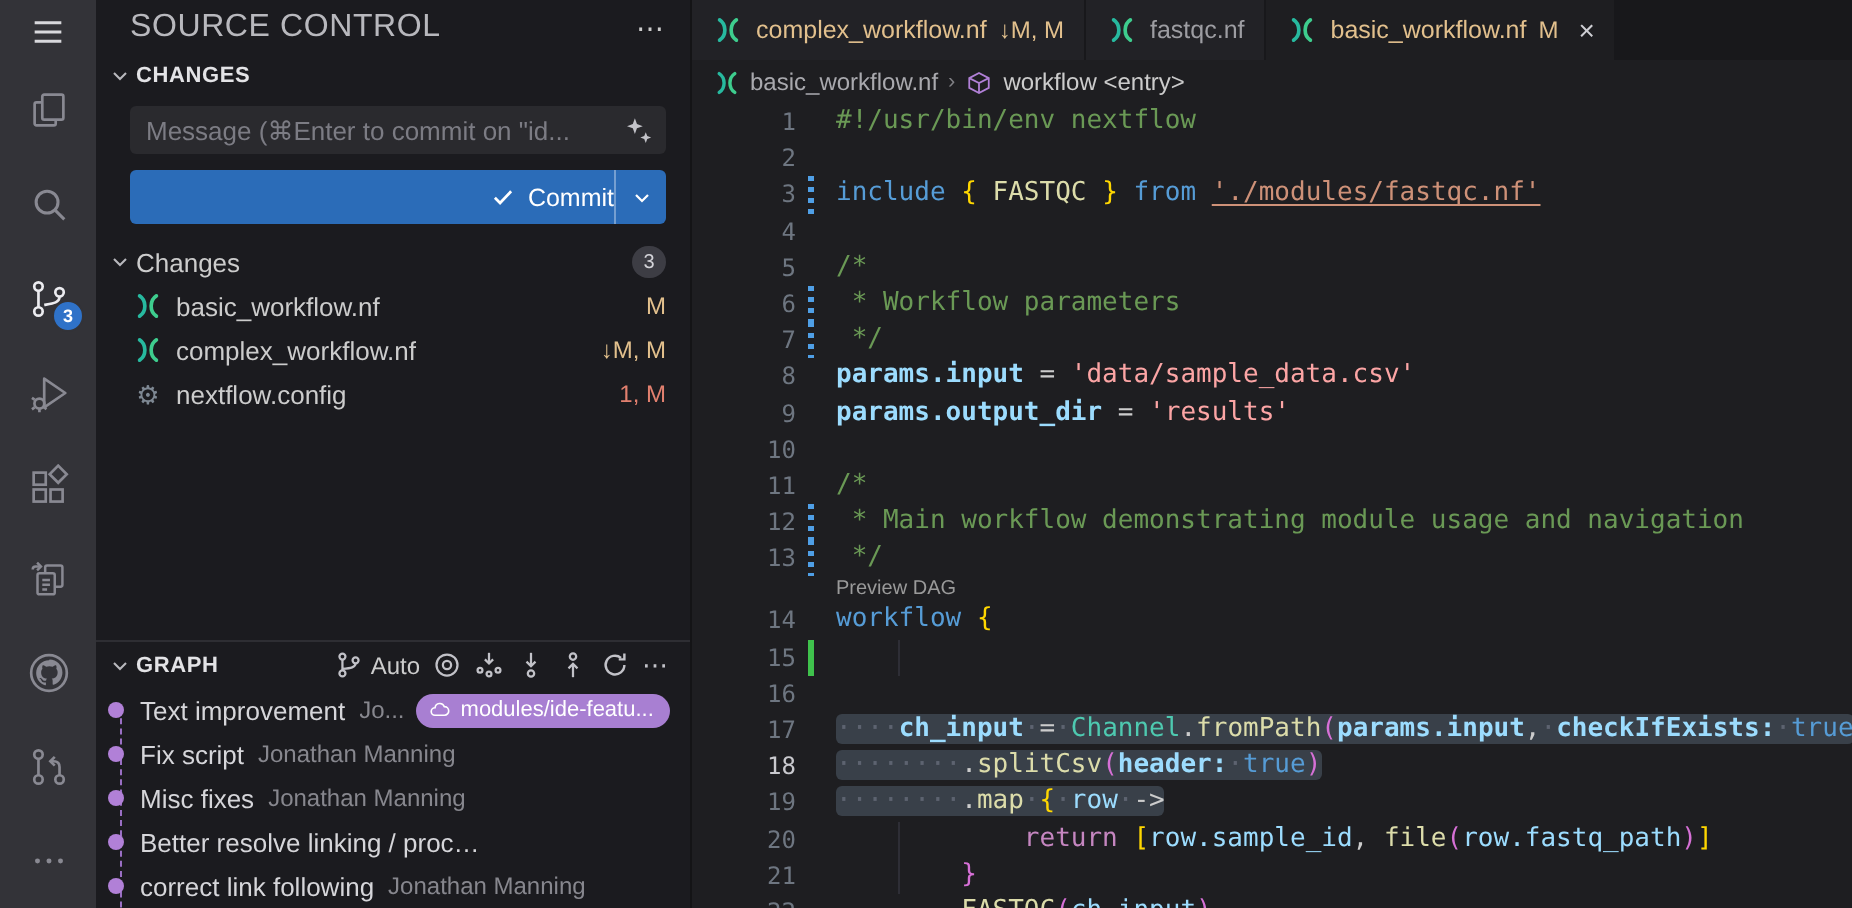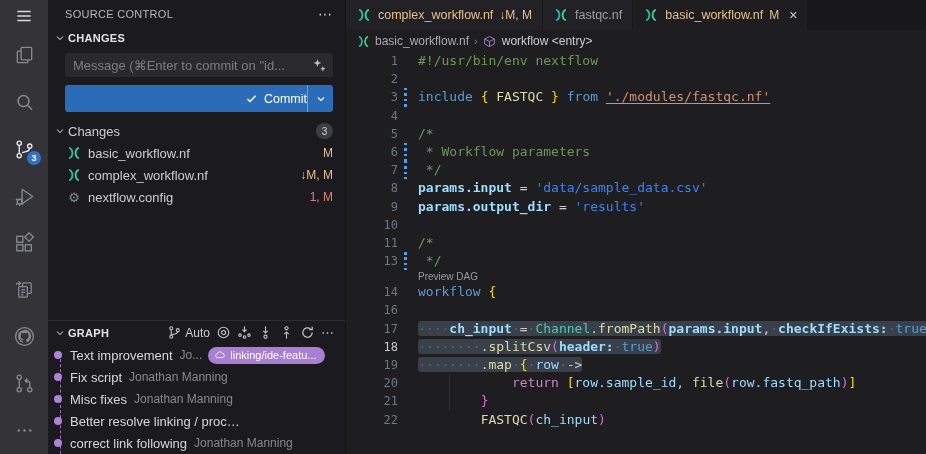--- a/index.html
+++ b/index.html
@@ -15,21 +15,21 @@
   .ab-item.active { color:#ececf0; }
   .ab-item svg { width:23px; height:23px; }
   .ab-item.menu svg { width:20px; height:20px; }
   .ab-badge { position:absolute; right:6px; bottom:7px; min-width:16px; height:16px; border-radius:9px;
               background:#2f72c8; color:#fff; font-size:9px; font-weight:bold; display:flex;
               align-items:center; justify-content:center; border:1.5px solid #333338; }
 
   
   .sidebar { width:297px; flex:none; background:#1b1b1f; display:flex; flex-direction:column; color:#cccccc; overflow:hidden; }
   .sb-header { height:27px; display:flex; align-items:center; padding:0 12px 0 17px; flex:none; }
-  .sb-title { font-size:11px; color:#b8b8bd; letter-spacing:.3px; }
+  .sb-title { font-size:16px; color:#b8b8bd; letter-spacing:.3px; }
   .sb-more { margin-left:auto; color:#cccccc; font-size:14px; letter-spacing:1px; cursor:pointer; }
   .section-row { height:22px; display:flex; align-items:center; padding-left:4px; flex:none; cursor:pointer; }
   .chev { width:16px; height:16px; color:#b8b8bd; flex:none; display:flex; align-items:center; justify-content:center; }
   .chev svg { width:12px; height:12px; }
   .section-label { font-size:11px; font-weight:bold; color:#e3e3e6; letter-spacing:.3px; }
   .msg-box { margin:4px 12px 6px 17px; height:24px; background:#2a2a2e; border-radius:3px;
              display:flex; align-items:center; padding:0 6px 0 8px; flex:none; }
   .msg-input { flex:1; background:transparent; border:none; outline:none; color:#f97316; font-size:13px;
                font-family:"Liberation Sans",sans-serif; min-width:0; }
   .msg-input::placeholder { color:#7c7c84; }
@@ -94,21 +94,21 @@
   .ln.active { color:#c9c9ce; }
   .dec { width:10px; flex:none; margin-left:4px; position:relative; }
   .dec.mod::before { content:""; position:absolute; left:2px; top:0; bottom:0; width:3px;
     background:repeating-linear-gradient(180deg,#4f9fe6 0 2.5px, transparent 2.5px 5.5px); }
   .dec.add::before { content:""; position:absolute; left:2px; top:0; bottom:0; width:3px; background:#3fc24c; }
   .code-text { padding-left:6px; }
   .code-line.guide::after { content:""; position:absolute; left:103px; top:0; bottom:0; width:1px; background:#2e2e36; }
   .sel-wrap { background:#394049; border-radius:3px; }
   .lens-row { height:13px; line-height:13px; font-size:10px; color:#9a9a9a;
               padding-left:72px; font-family:"Liberation Sans",sans-serif; cursor:pointer; }
-  .tk-cmt{color:#6A9955} .tk-kw{color:#569CD6} .tk-ctl{color:#C586C0} .tk-str{color:#3b82f6}
+  .tk-cmt{color:#6A9955} .tk-kw{color:#569CD6} .tk-ctl{color:#C586C0} .tk-str{color:#fca5a5}
   .tk-strlink{color:#CE9178; text-decoration:underline; text-underline-offset:2px; cursor:pointer;}
   .tk-fn{color:#DCDCAA} .tk-v{color:#9CDCFE} .tk-vb{color:#9CDCFE; font-weight:bold;}
   .tk-cls{color:#4EC9B0} .tk-bry{color:#FFD700} .tk-brp{color:#D670D6} .tk-txt{color:#cccccc}
   .tk-ws{color:#5d6370}
 </style>
 </head>
 <body>
 
 <div class="root">
 
@@ -353,21 +353,21 @@
       <div class="commit-row">
             <span class="commit-dot"></span>
             <span class="commit-title">Text improvement</span>
             <span class="commit-author">Jo...</span>
             <span class="branch-pill">
               <span style="display: flex;">
                 <svg viewBox="0 0 16 16" fill="none" stroke="currentColor" stroke-width="1.1">
                   <path d="M4.6 11.5a2.5 2.5 0 0 1 .1-5 3.2 3.2 0 0 1 6.2-.7 2.5 2.5 0 0 1 .1 5.7z"></path>
                 </svg>
               </span>
-              <span>linking/ide-featu...</span>
+              <span>modules/ide-featu...</span>
             </span>
           </div>
           <div class="commit-row">
             <span class="commit-dot"></span>
             <span class="commit-title">Fix script</span>
             <span class="commit-author">Jonathan Manning</span>
           </div>
           <div class="commit-row">
             <span class="commit-dot"></span>
             <span class="commit-title">Misc fixes</span>
@@ -443,23 +443,25 @@
         <div class="code-line"><span class="ln">2</span><span class="dec"></span><span class="code-text"></span></div>
         <div class="code-line"><span class="ln">3</span><span class="dec mod"></span><span class="code-text"><span class="tk-kw">include </span><span class="tk-bry">{ </span><span class="tk-fn">FASTQC</span><span class="tk-bry"> }</span><span class="tk-txt"> </span><span class="tk-kw">from</span><span class="tk-txt"> </span><span class="tk-strlink">'./modules/fastqc.nf'</span></span></div>
         <div class="code-line"><span class="ln">4</span><span class="dec"></span><span class="code-text"></span></div>
         <div class="code-line"><span class="ln">5</span><span class="dec"></span><span class="code-text"><span class="tk-cmt">/*</span></span></div>
         <div class="code-line"><span class="ln">6</span><span class="dec mod"></span><span class="code-text"><span class="tk-cmt"> * Workflow parameters</span></span></div>
         <div class="code-line"><span class="ln">7</span><span class="dec mod"></span><span class="code-text"><span class="tk-cmt"> */</span></span></div>
         <div class="code-line"><span class="ln">8</span><span class="dec"></span><span class="code-text"><span class="tk-vb">params.input</span><span class="tk-txt"> = </span><span class="tk-str">'data/sample_data.csv'</span></span></div>
         <div class="code-line"><span class="ln">9</span><span class="dec"></span><span class="code-text"><span class="tk-vb">params.output_dir</span><span class="tk-txt"> = </span><span class="tk-str">'results'</span></span></div>
         <div class="code-line"><span class="ln">10</span><span class="dec"></span><span class="code-text"></span></div>
         <div class="code-line"><span class="ln">11</span><span class="dec"></span><span class="code-text"><span class="tk-cmt">/*</span></span></div>
+        <div class="code-line"><span class="ln">12</span><span class="dec mod"></span><span class="code-text"><span class="tk-cmt"> * Main workflow demonstrating module usage and navigation</span></span></div>
         <div class="code-line"><span class="ln">13</span><span class="dec mod"></span><span class="code-text"><span class="tk-cmt"> */</span></span></div>
         <div class="lens-row">Preview DAG</div>
         <div class="code-line"><span class="ln">14</span><span class="dec"></span><span class="code-text"><span class="tk-kw">workflow </span><span class="tk-bry">{</span></span></div>
+        <div class="code-line guide"><span class="ln">15</span><span class="dec add"></span><span class="code-text"></span></div>
         <div class="code-line"><span class="ln">16</span><span class="dec"></span></div>
         <div class="code-line"><span class="ln">17</span><span class="dec"></span><span class="code-text"><span class="sel-wrap"><span class="tk-ws">····</span><span class="tk-vb">ch_input</span><span class="tk-ws">·</span><span class="tk-txt">=</span><span class="tk-ws">·</span><span class="tk-cls">Channel</span><span class="tk-txt">.</span><span class="tk-fn">fromPath</span><span class="tk-brp">(</span><span class="tk-vb">params.input</span><span class="tk-txt">,</span><span class="tk-ws">·</span><span class="tk-vb">checkIfExists:</span><span class="tk-ws">·</span><span class="tk-kw">true</span></span></span></div>
         <div class="code-line"><span class="ln active">18</span><span class="dec"></span><span class="code-text"><span class="sel-wrap"><span class="tk-ws">········</span><span class="tk-txt">.</span><span class="tk-fn">splitCsv</span><span class="tk-brp">(</span><span class="tk-vb">header:</span><span class="tk-ws">·</span><span class="tk-kw">true</span><span class="tk-brp">)</span></span></span></div>
         <div class="code-line"><span class="ln">19</span><span class="dec"></span><span class="code-text"><span class="sel-wrap"><span class="tk-ws">········</span><span class="tk-txt">.</span><span class="tk-fn">map</span><span class="tk-ws">·</span><span class="tk-bry">{</span><span class="tk-ws">·</span><span class="tk-v">row</span><span class="tk-ws">·</span><span class="tk-txt">-&gt;</span></span></span></div>
         <div class="code-line guide"><span class="ln">20</span><span class="dec"></span><span class="code-text"><span class="tk-txt">            </span><span class="tk-ctl">return</span><span class="tk-txt"> </span><span class="tk-bry">[</span><span class="tk-v">row.sample_id</span><span class="tk-txt">, </span><span class="tk-fn">file</span><span class="tk-brp">(</span><span class="tk-v">row.fastq_path</span><span class="tk-brp">)</span><span class="tk-bry">]</span></span></div>
         <div class="code-line guide"><span class="ln">21</span><span class="dec"></span><span class="code-text"><span class="tk-txt">        </span><span class="tk-brp">}</span></span></div>
         <div class="code-line"><span class="ln">22</span><span class="dec"></span><span class="code-text"><span class="tk-txt">        </span><span class="tk-fn">FASTQC</span><span class="tk-brp">(</span><span class="tk-v">ch_input</span><span class="tk-brp">)</span></span></div>
       </div>
   </div>
 </div>

